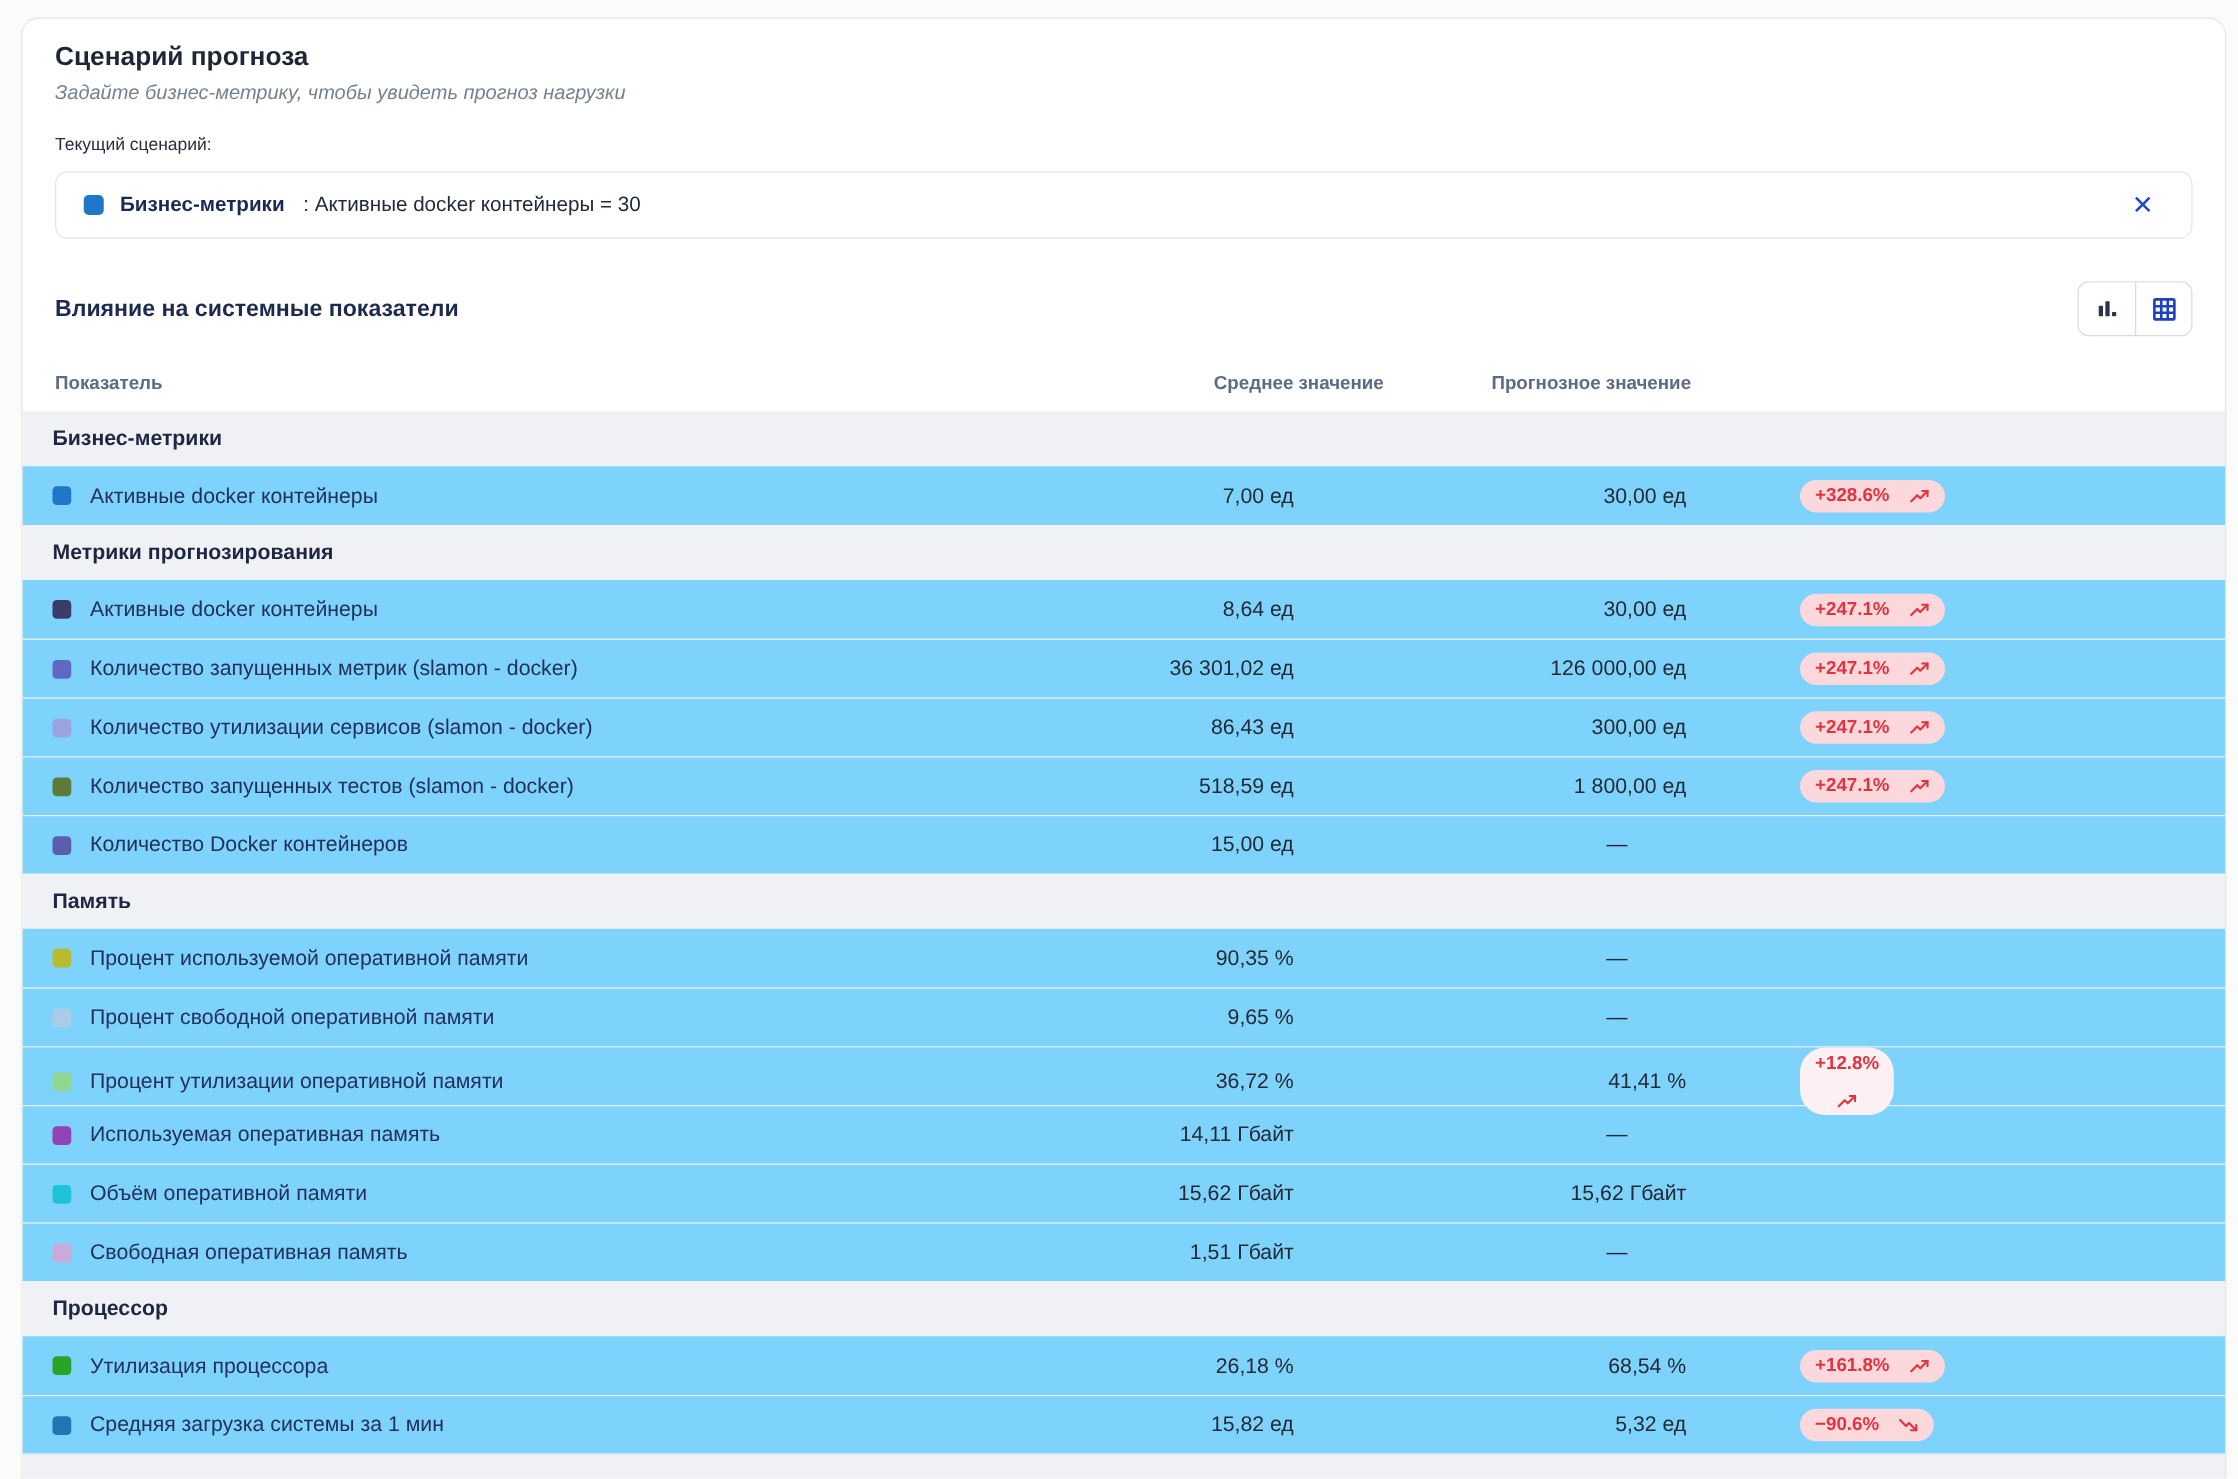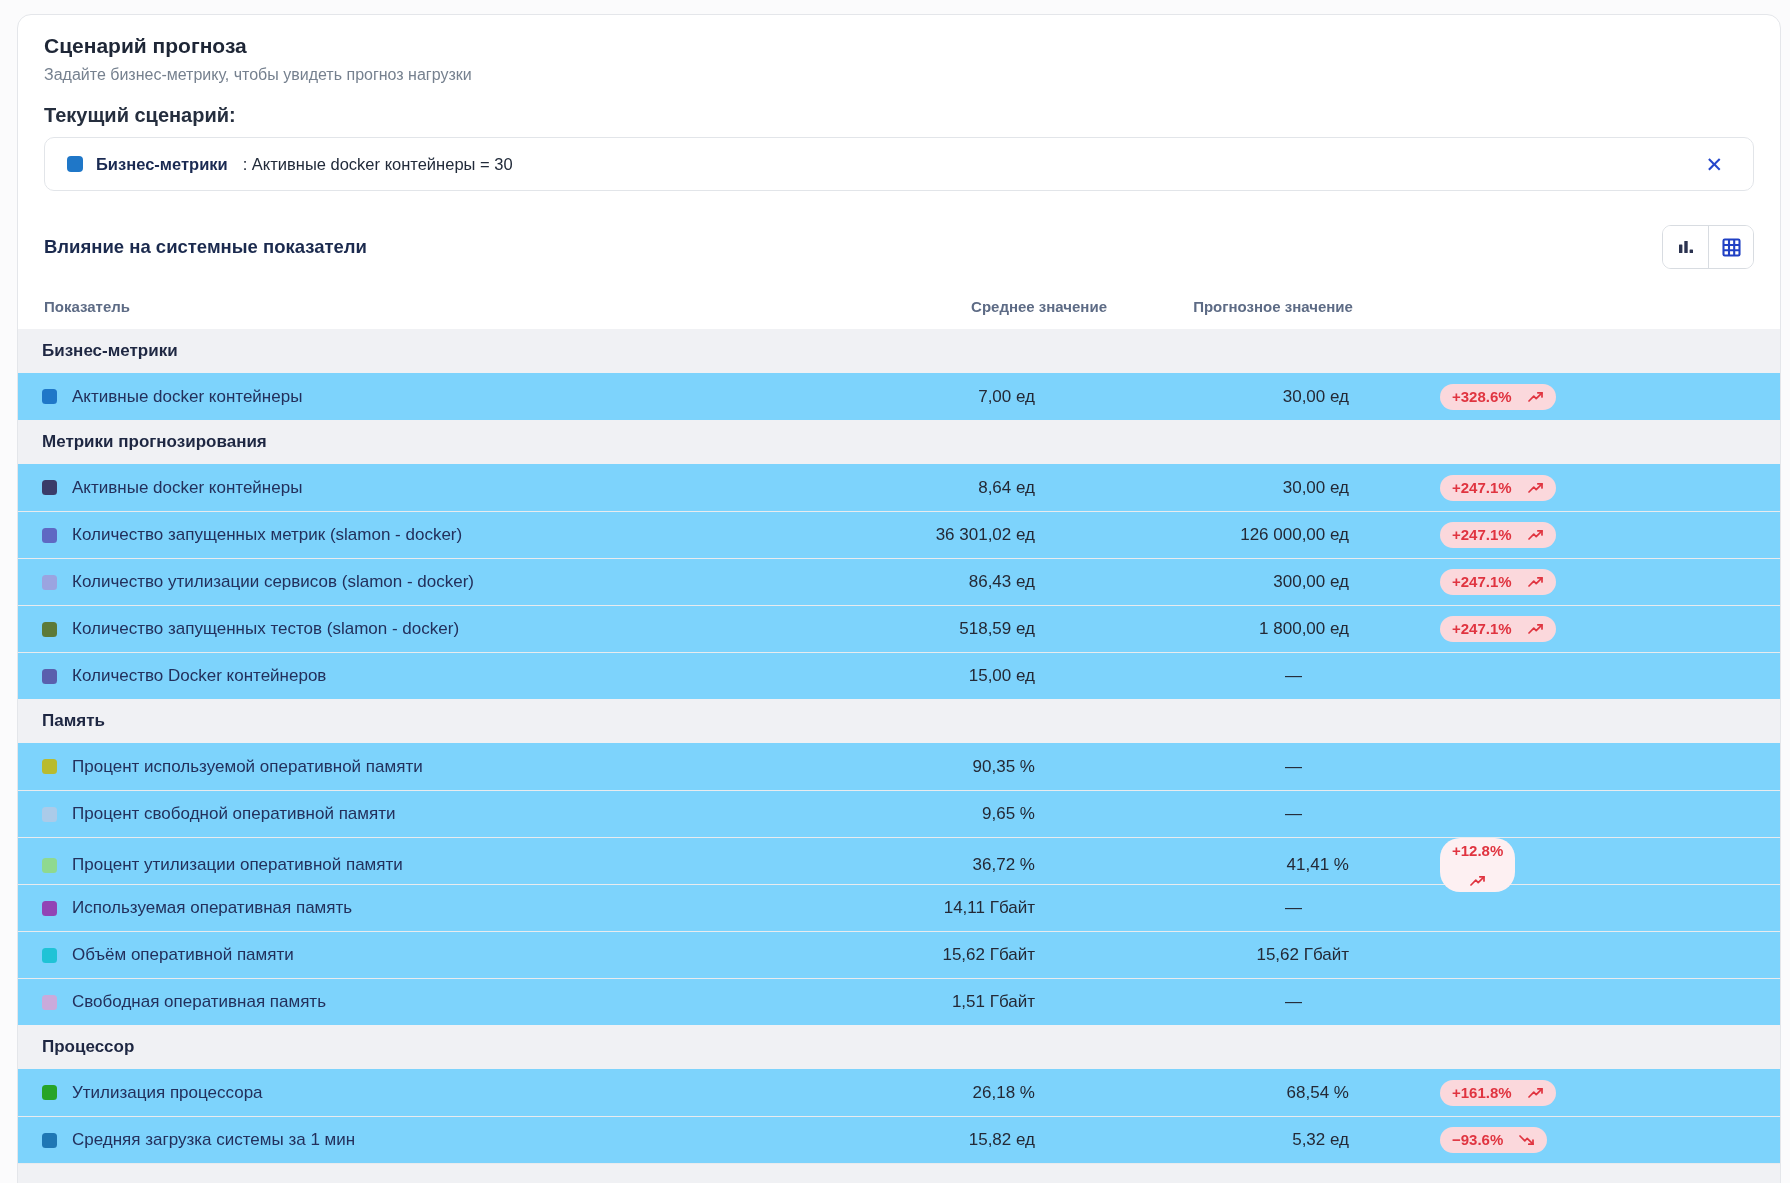--- a/index.html
+++ b/index.html
@@ -12,22 +12,22 @@
   .page { position:relative; width:1790px; height:1183px; overflow:hidden; background:#fbfbfc; }
 
   .card {
     position:absolute; left:17px; top:14px; width:1764px; height:1210px;
     background:#ffffff; border:1px solid #e4e6ea; border-radius:14px;
     overflow:hidden;
   }
 
   .card-head { padding:18px 26px 0 26px; }
   .title { margin:0; font-size:21px; line-height:26px; font-weight:700; color:#1e2636; }
-  .subtitle { margin:6px 0 0 0; font-size:16px; line-height:19px; color:#76818f; }
-  .cur-label { margin:21px 0 0 0; font-size:20px; line-height:20px; font-weight:700; color:#252e3e; }
+  .subtitle { margin:6px 0 0 0; font-size:16px; line-height:19px; color:#76818f;font-style:italic; }
+  .cur-label { margin:21px 0 0 0; font-size:14px; line-height:20px; font-weight:400; color:#252e3e; }
 
   .scenario-box {
     margin-top:12px; height:54px; display:flex; align-items:center;
     border:1px solid #e2e5e9; border-radius:10px; background:#fff;
     padding:0 24px 0 22px; gap:13px;
   }
   .scn-swatch { width:16px; height:16px; border-radius:4px; flex:0 0 auto; }
   .scn-cat { font-weight:700; font-size:16.5px; color:#1a2a52; }
   .scn-desc { font-size:16.5px; color:#222b3a; margin-left:2px; }
   .scn-close {
@@ -316,21 +316,21 @@
         </div>
         <div class="m-row">
           <div class="cell name">
             <span class="swatch" style="background: rgb(31, 119, 180);"></span>
             <span>Средняя загрузка системы за 1 мин</span>
           </div>
           <div class="cell avg">15,82 ед</div>
           <div class="cell fc">5,32 ед</div>
           <div class="cell badge-cell">
             <span class="pill">
-              <span>−93.6%</span>
+              <span>−90.6%</span>
               <svg width="16" height="12" viewBox="0 0 16 12" fill="none" stroke="#e03440" stroke-width="1.7" stroke-linecap="round" stroke-linejoin="round">
                 <path d="M1 2 L5.8 6.8 L8.2 4.4 L14 10.2"></path>
                 <path d="M9.8 10.2 H14 V6"></path>
               </svg>
             </span>
           </div>
         </div>
       </div>
 
     <div class="bottom-sliver"></div>

